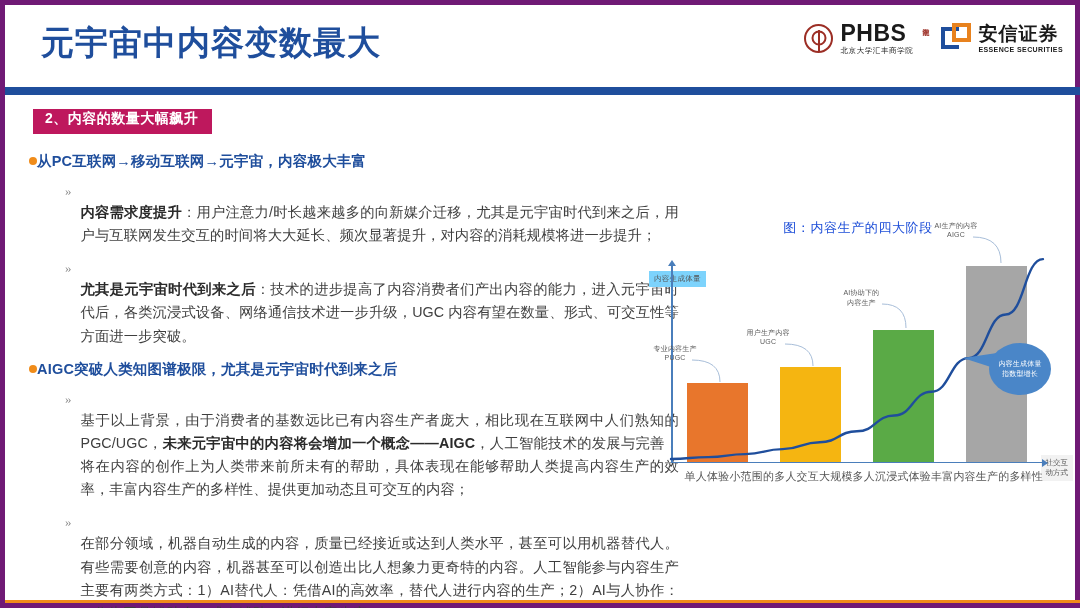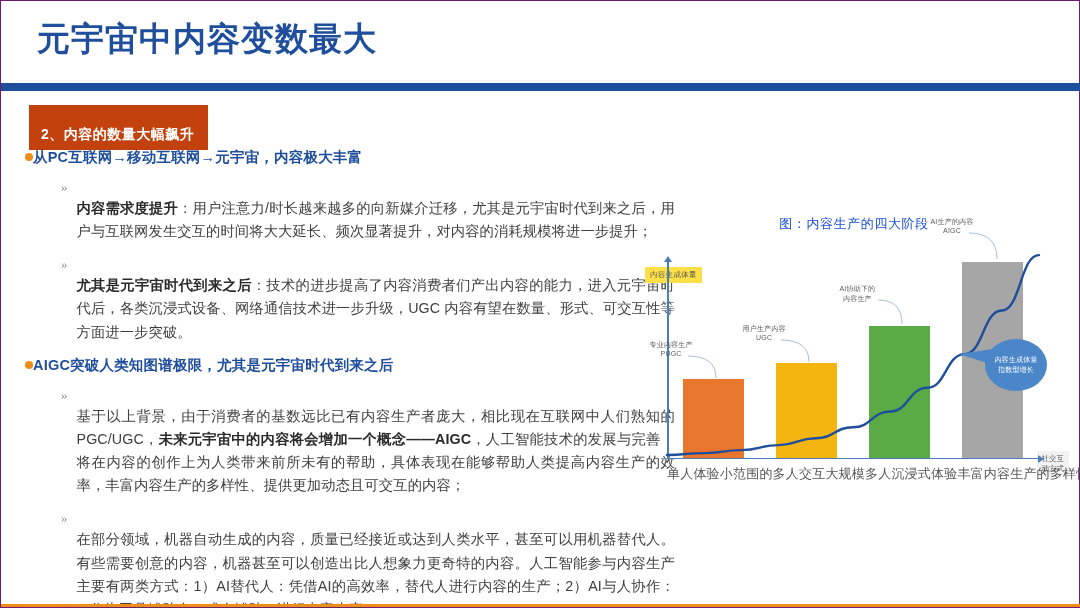--- a/index.html
+++ b/index.html
@@ -5,21 +5,21 @@
   html,body{margin:0;padding:0;}
   body{
     width:1080px;height:608px;
     background:#ffffff;
     font-family:"Liberation Sans","DejaVu Sans",sans-serif;
     overflow:hidden;position:relative;
   }
   .slide{
     position:absolute;inset:0;
     background:#ffffff;
-    border:1px solid #701a75;
+    border:5px solid #701a75;
     box-sizing:border-box;
   }
 
   
   .header{
     position:absolute;left:0;top:0;width:1080px;height:80px;
   }
   .title{
     position:absolute;left:36px;top:16px;
     font-size:33px;font-weight:bold;color:#1f4e9c;
@@ -82,23 +82,23 @@
   }
 
   .rule-blue{
     position:absolute;left:0;top:82px;width:1080px;height:8px;
     background:#1f4e9c;
   }
 
   
   .badge{
     position:absolute;left:28px;top:104px;
-    background:#c2410c;color:#ffffff;
+    background:#be185d;color:#ffffff;
     font-size:14px;font-weight:bold;
-    padding:21px 14px 6px 12px;
+    padding:1px 14px 6px 12px;
     letter-spacing:.5px;
   }
 
   
   .body-col{
     position:absolute;left:24px;top:146px;width:650px;
   }
   .lvl1{
     display:flex;align-items:flex-start;
     margin-bottom:9px;
@@ -132,21 +132,21 @@
   .chart-title{
     position:absolute;left:0;top:0;width:434px;
     text-align:center;font-size:13px;color:#1d4ed8;
     letter-spacing:.6px;
   }
   .chart-area{
     position:absolute;left:0;top:38px;width:434px;height:252px;
   }
   .yaxis-label{
     position:absolute;left:8px;top:14px;
-    background:#fde047;color:#555;
+    background:#7dd3fc;color:#555;
     font-size:7.5px;padding:3px 5px;letter-spacing:.3px;
     white-space:nowrap;
   }
   .xaxis-label{
     position:absolute;right:2px;bottom:28px;
     background:#f2f2f2;color:#555;
     font-size:7.5px;padding:3px 5px;line-height:1.35;
     text-align:center;white-space:nowrap;
   }
   .plot{
@@ -175,21 +175,21 @@
     position:absolute;left:0;bottom:1.5px;width:372px;height:196px;
   }
   .bar{
     position:absolute;bottom:0;
   }
   .cat-row{
     position:absolute;left:30px;top:212px;width:372px;
     display:flex;
   }
   .cat{
-    flex:1 1 0;text-align:left;font-size:13px;color:#555;
+    flex:1 1 0;text-align:right;font-size:11px;color:#555;
     letter-spacing:.2px;white-space:nowrap;
   }
   .curve-svg{
     position:absolute;left:30px;top:8px;width:372px;height:198px;
     overflow:visible;pointer-events:none;
   }
   .annot{
     position:absolute;font-size:7px;color:#5a5a5a;
     line-height:1.35;text-align:center;letter-spacing:.2px;
     white-space:nowrap;
@@ -215,20 +215,41 @@
   }
 </style>
 </head>
 <body>
 
 <div class="slide">
 
   <div class="header">
     <div class="title">元宇宙中内容变数最大</div>
 
+    <div class="logos">
+      <div class="phbs">
+        <div class="phbs-seal"></div>
+        <div class="phbs-txt">
+          <div class="phbs-main">PHBS</div>
+          <div class="phbs-sub">北京大学汇丰商学院</div>
+        </div>
+        <div class="phbs-cn-seal">商学院汇</div>
+      </div>
+
+      <div class="essence">
+        <div class="essence-mark">
+          <div class="sq-blue"></div>
+          <div class="sq-orange"></div>
+        </div>
+        <div class="essence-txt">
+          <div class="essence-cn">安信证券</div>
+          <div class="essence-en">ESSENCE SECURITIES</div>
+        </div>
+      </div>
+    </div>
   </div>
 
   <div class="rule-blue"></div>
 
   <div class="badge">2、内容的数量大幅飙升</div>
 
   <div class="body-col">
 
     <div class="lvl1">
       <div class="dot"></div>

